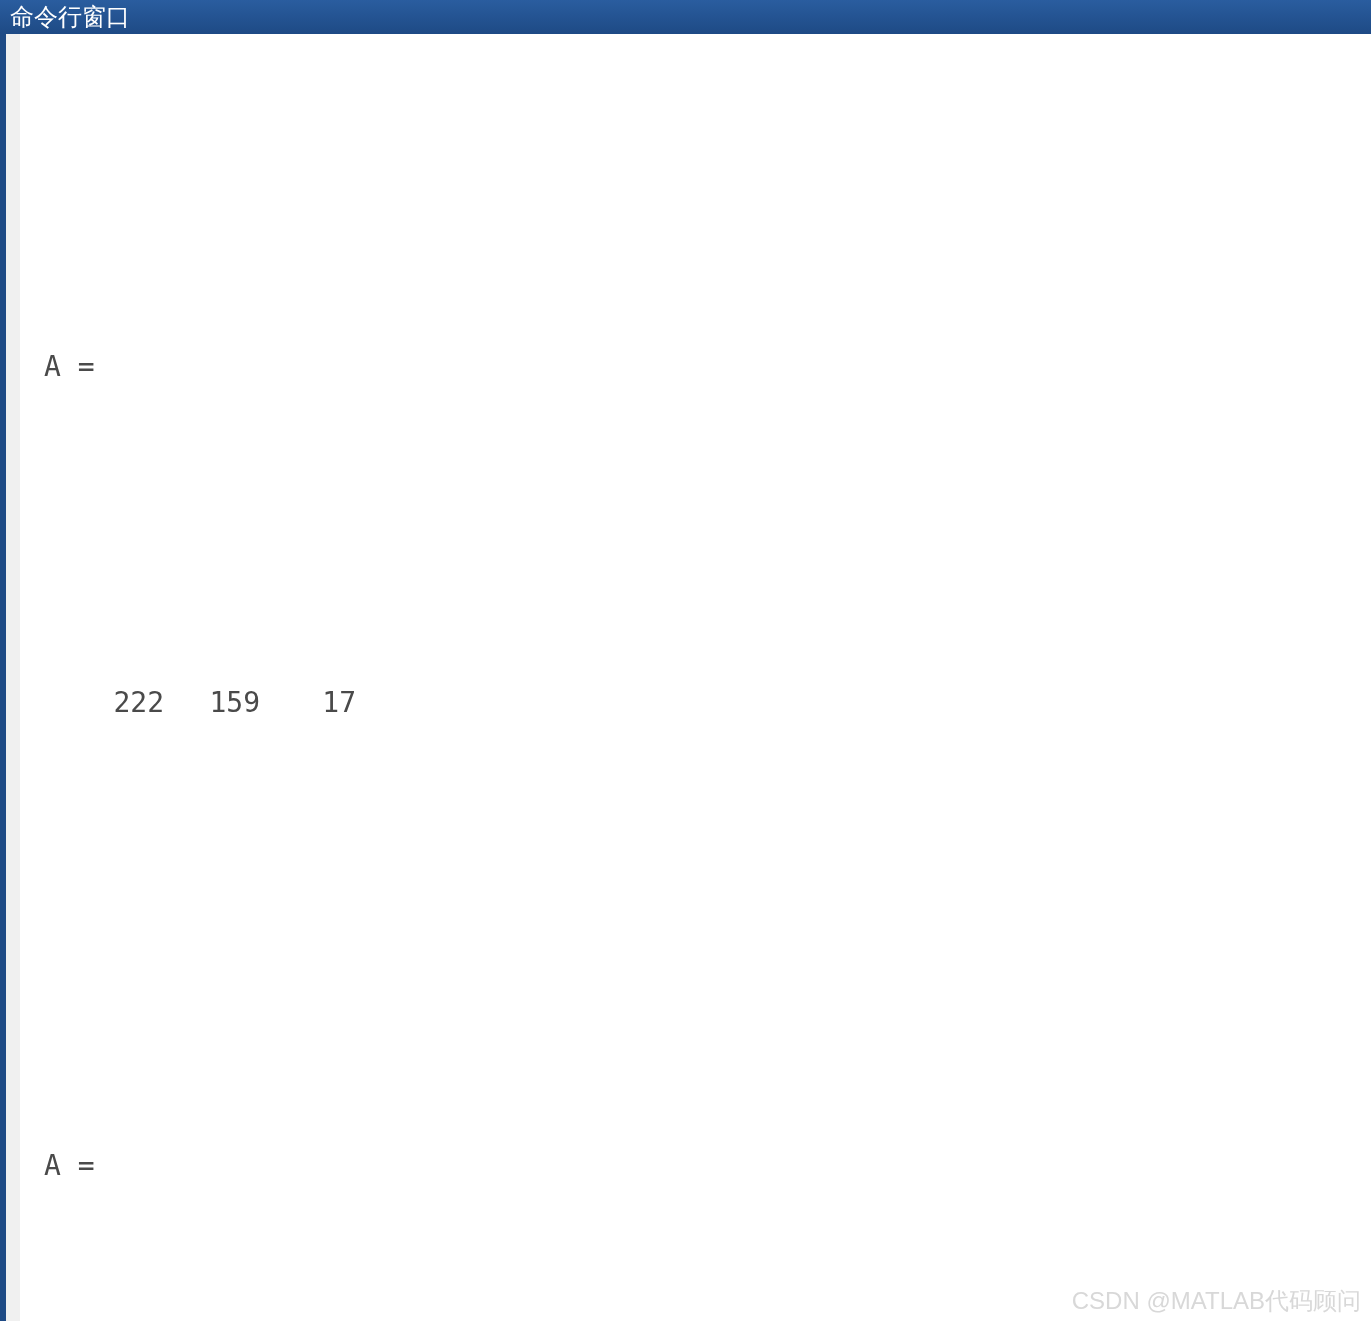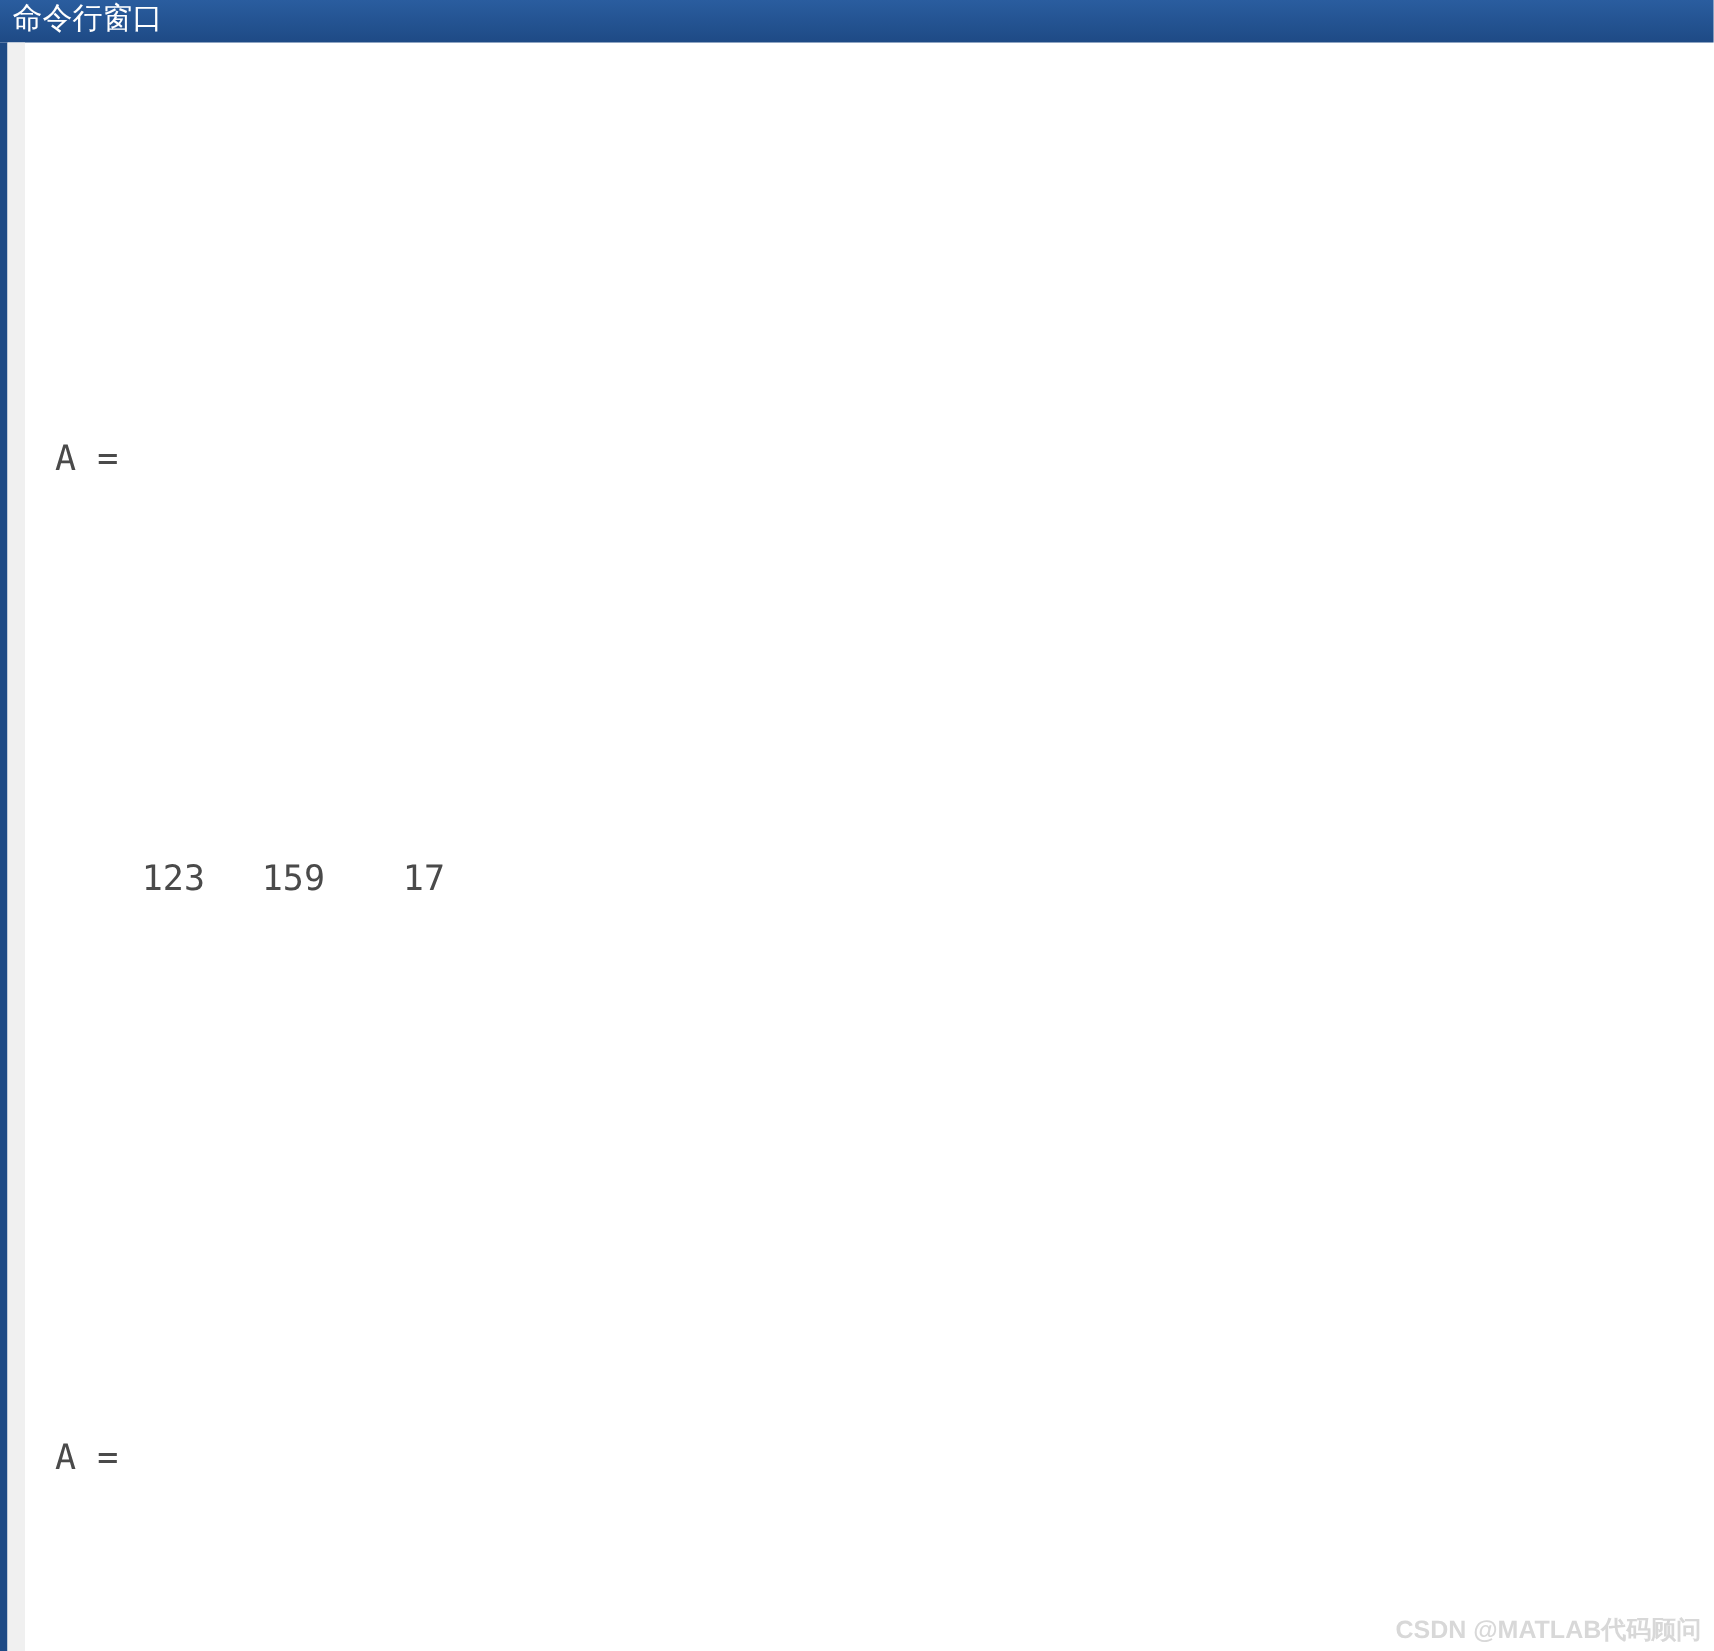--- a/index.html
+++ b/index.html
@@ -13,21 +13,21 @@
       width: 1371px;
       height: 1321px;
       position: relative;
       overflow: hidden;
     }
     .title-bar {
       background: linear-gradient(to bottom, #2a5d9f 0%, #1e4a85 100%);
       color: #ffffff;
       padding: 4px 10px;
       font-size: 24px;
-      font-family: Liberation Mono, monospace;
+      font-family: Liberation Serif, serif;
       height: 34px;
       line-height: 26px;
     }
     .content-area {
       display: flex;
       height: calc(100% - 34px);
       border-left: 6px solid #1e4a85;
     }
     .gutter {
       width: 14px;
@@ -87,24 +87,23 @@
       display: inline-block;
       width: 1px;
       height: 30px;
       background: #888;
       vertical-align: middle;
     }
     .watermark {
       position: absolute;
       bottom: 4px;
       right: 10px;
-      font-size: 20px;
+      font-size: 24px;
       color: #d8d8d8;
       font-family: "Microsoft YaHei", sans-serif;
-      font-weight: bold;
     }
     .spacer-sm { height: 20px; }
     .spacer-md { height: 42px; }
     .spacer-lg { height: 85px; }
     .indent { padding-left: 36px; }
   </style>
 </head>
 <body>
 
 <div class="title-bar">
@@ -114,21 +113,21 @@
 <div class="content-area">
   <div class="gutter"></div>
   <div class="output-area">
 
     
     <div class="spacer-sm"></div>
     <div class="var-label">A =</div>
     <div class="spacer-md"></div>
     <div class="matrix-block indent">
       <div class="matrix-row">
-        <span class="matrix-cell">123</span>
+        <span class="matrix-cell">222</span>
         <span class="matrix-cell">159</span>
         <span class="matrix-cell">17</span>
       </div>
     </div>
 
     
     <div class="spacer-lg"></div>
     <div class="var-label">A =</div>
     
     

